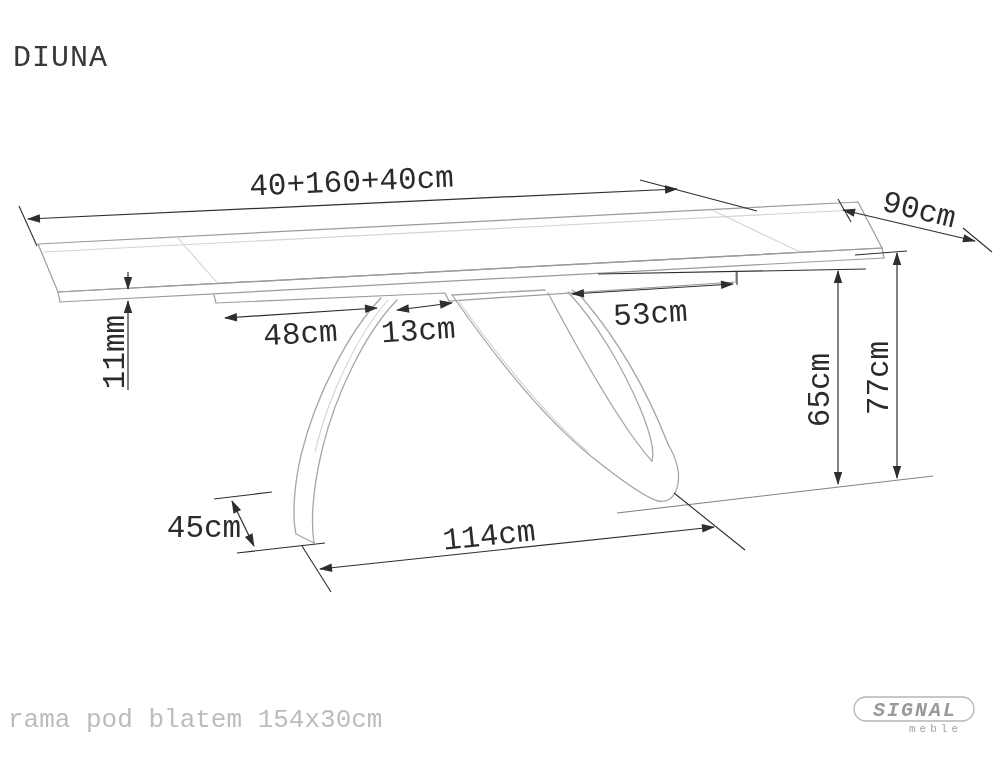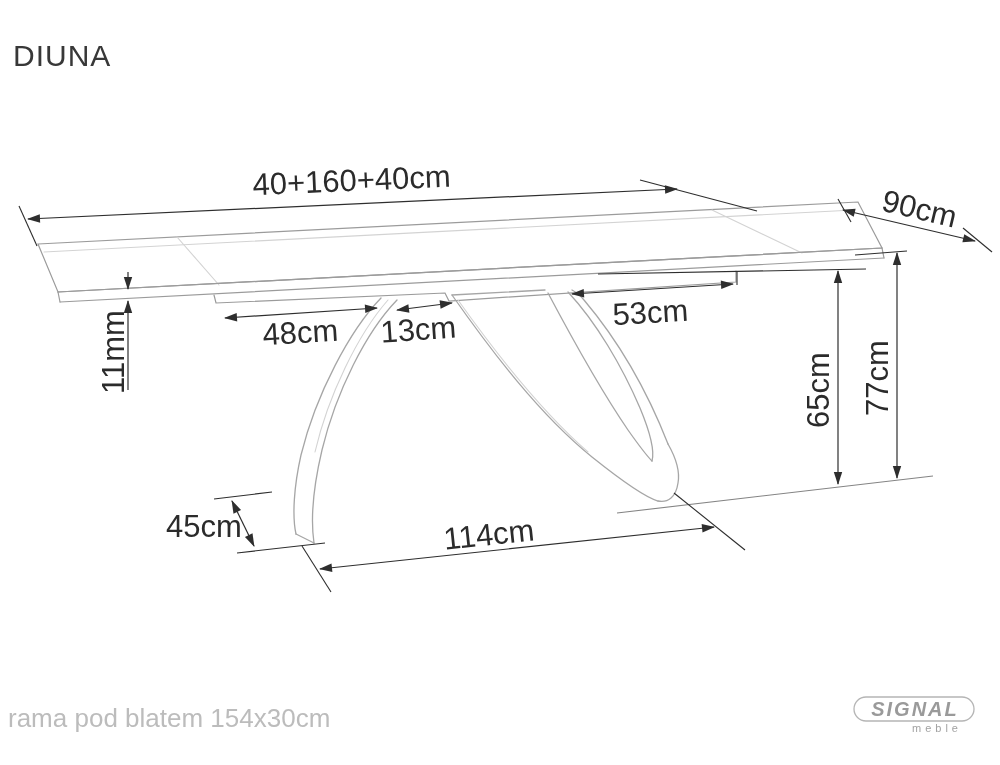--- a/index.html
+++ b/index.html
@@ -1,20 +1,20 @@
 <!DOCTYPE html>
 <html><head>
 <meta charset="utf-8">
 <style>
   html,body{margin:0;padding:0;background:#ffffff;}
   .stage{
     position:relative;
     width:1000px;height:765px;
     background:#ffffff;
-    font-family:Liberation Sans, sans-serif;
+    font-family:Liberation Mono, monospace;
     overflow:hidden;
   }
   svg{display:block;}
   .dim-line{stroke:#2e2e2e;stroke-width:1.2;fill:none;}
   .ext-line{stroke:#2e2e2e;stroke-width:1.1;fill:none;}
   .draw{stroke:#9b9b9b;stroke-width:1.2;fill:none;stroke-linecap:round;}
   .draw-light{stroke:#d3d3d3;stroke-width:1.1;fill:none;stroke-linecap:round;}
   .legline{stroke:#a6a6a6;stroke-width:1.3;fill:none;stroke-linecap:round;}
   .floor{stroke:#848484;stroke-width:1.1;fill:none;}
   .dim-text{fill:#2b2b2b;font-size:31px;}

